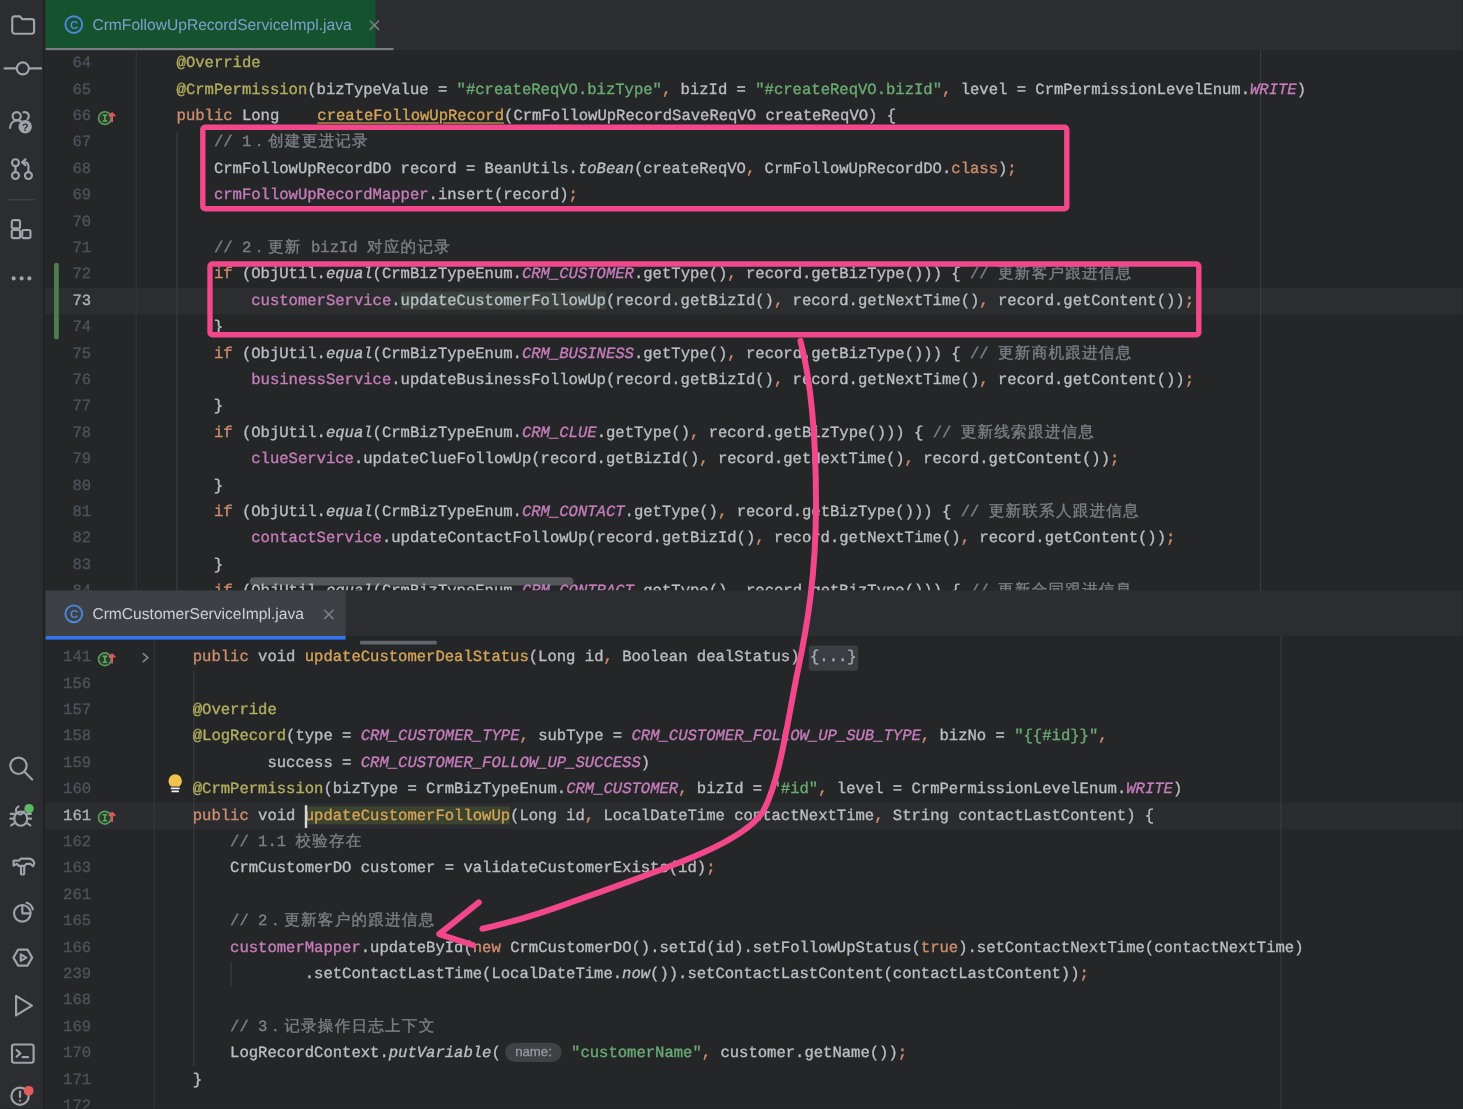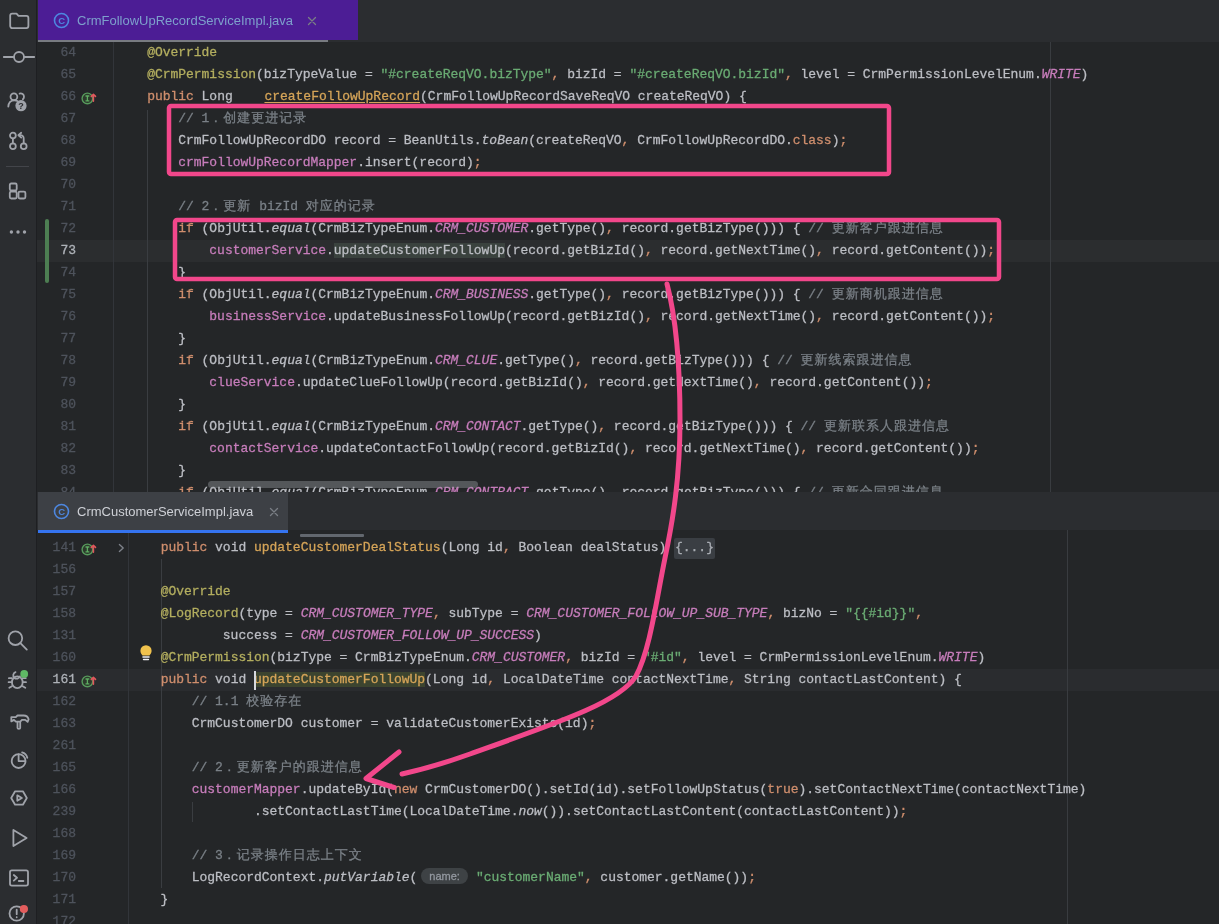--- a/index.html
+++ b/index.html
@@ -5,21 +5,21 @@
 html,body { width:1219px; height:924px; overflow:hidden; background:#242628;
   font-family:"Liberation Sans", sans-serif; }
 .abs { position:absolute; }
 #root { position:relative; width:1219px; height:924px; }
 
 #sidebar { position:absolute; left:0; top:0; width:37px; height:924px; background:#2b2d30; border-right:1px solid #1e1f22; }
 #sep1 { position:absolute; left:5.5px; top:165.5px; width:23px; height:1px; background:#43454a; }
 .si { position:absolute; }
 .gi { position:absolute; }
 #tabbar1 { position:absolute; left:37px; top:0; width:1182px; height:42px; background:#2b2d30; }
-#tab1 { position:absolute; left:1px; top:0; width:320px; height:40px; background:#4c1d95; }
+#tab1 { position:absolute; left:1px; top:0; width:275px; height:40px; background:#14532d; }
 #tab1u { position:absolute; left:1px; top:40px; width:290px; height:2px; background:#787b81; }
 #tab1 .tt { position:absolute; left:39px; top:13px; font-size:13px; color:#7da0cc; }
 #tabbar2 { position:absolute; left:37px; top:492px; width:1182px; height:38px; background:#2b2d30; }
 #tab2 { position:absolute; left:1px; top:0; width:250px; height:38px; background:#3d4045;padding-left:32px; }
 #tab2u { position:absolute; left:38px; top:530px; width:250px; height:3px; background:#3574f0; z-index:6; }
 #tab2 .tt { position:absolute; left:39px; top:12px; font-size:13px; color:#ced0d6; }
 
 .ed { position:absolute; left:37px; width:1182px; background:#242628; overflow:hidden; }
 #ed1 { top:42px; height:450px; }
 #ed2 { top:530px; height:394px; }
@@ -91,21 +91,21 @@
 
   <div id="tab2u"></div>
 
   <div id="ed2" class="ed">
     <div class="rowhl" style="top:139px;background:#2a2c2f"></div>
     <div class="guide" style="left:91px;top:0;height:394px;background:#32353a"></div>
     <div style="position:absolute;left:263px;top:4px;width:64px;height:3px;background:#62676e;border-radius:1px"></div>
     <div class="guide" style="left:123.5px;top:29px;height:329px"></div>
     <div class="guide" style="left:155px;top:272px;height:20px"></div>
     <div class="mguide" style="left:1029.5px;top:0;height:394px"></div>
-    <pre class="nums" style="left:3px;top:-15px"><div>&nbsp;</div><div>141</div><div>156</div><div>157</div><div>158</div><div>131</div><div>160</div><div><span class="cur">161</span></div><div>162</div><div>163</div><div>261</div><div>165</div><div>166</div><div>239</div><div>168</div><div>169</div><div>170</div><div>171</div><div>172</div></pre>
+    <pre class="nums" style="left:3px;top:-15px"><div>&nbsp;</div><div>141</div><div>156</div><div>157</div><div>158</div><div>159</div><div>160</div><div><span class="cur">161</span></div><div>162</div><div>163</div><div>261</div><div>165</div><div>166</div><div>239</div><div>168</div><div>169</div><div>170</div><div>171</div><div>172</div></pre>
     <pre style="left:92.5px;top:-15px"><div>&nbsp;</div><div>    <i class="k">public</i><i class="w"> void </i><i class="m">updateCustomerDealStatus</i><i class="w">(Long id</i><i class="k">,</i><i class="w"> Boolean dealStatus) </i><b class="fold">{...}</b></div><div>&nbsp;</div><div>    <i class="a">@Override</i></div><div>    <i class="a">@LogRecord</i><i class="w">(type = </i><i class="ci">CRM_CUSTOMER_TYPE</i><i class="k">,</i><i class="w"> subType = </i><i class="ci">CRM_CUSTOMER_FOLLOW_UP_SUB_TYPE</i><i class="k">,</i><i class="w"> bizNo = </i><i class="s">"{{#id}}"</i><i class="k">,</i></div><div>            <i class="w">success = </i><i class="ci">CRM_CUSTOMER_FOLLOW_UP_SUCCESS</i><i class="w">)</i></div><div>    <i class="a">@CrmPermission</i><i class="w">(bizType = CrmBizTypeEnum.</i><i class="ci">CRM_CUSTOMER</i><i class="k">,</i><i class="w"> bizId = </i><i class="s">"#id"</i><i class="k">,</i><i class="w"> level = CrmPermissionLevelEnum.</i><i class="ci">WRITE</i><i class="w">)</i></div><div>    <i class="k">public</i><i class="w"> void </i><b class="h2"><i class="m">updateCustomerFollowUp</i></b><i class="w">(Long id</i><i class="k">,</i><i class="w"> LocalDateTime contactNextTime</i><i class="k">,</i><i class="w"> String contactLastContent) {</i></div><div>        <i class="c">// 1.1 <b class="j">校验存在</b></i></div><div>        <i class="w">CrmCustomerDO customer = validateCustomerExists(id)</i><i class="k">;</i></div><div>&nbsp;</div><div>        <i class="c">// 2<b class="j">．更新客户的跟进信息</b></i></div><div>        <i class="f">customerMapper</i><i class="w">.updateById(</i><i class="k">new</i><i class="w"> CrmCustomerDO().setId(id).setFollowUpStatus(</i><i class="k">true</i><i class="w">).setContactNextTime(contactNextTime)</i></div><div>                <i class="w">.setContactLastTime(LocalDateTime.</i><i class="mi">now</i><i class="w">()).setContactLastContent(contactLastContent))</i><i class="k">;</i></div><div>&nbsp;</div><div>        <i class="c">// 3<b class="j">．记录操作日志上下文</b></i></div><div>        <i class="w">LogRecordContext.</i><i class="mi">putVariable</i><i class="w">(</i><b class="hint">name:</b><i class="s">"customerName"</i><i class="k">,</i><i class="w"> customer.getName())</i><i class="k">;</i></div><div>    }</div></pre>
     <div id="caret" style="left:216.5px;top:141px"></div>
   </div>
 
   <svg class="gi" style="left:80px;top:89px" width="18" height="18" viewBox="0 0 18 18">
       <circle cx="7.4" cy="9.4" r="5.3" fill="#2c3a2c" stroke="#579a5c" stroke-width="1.4"></circle>
       <path d="M5.5 7h3.8M5.5 11.9h3.8M7.4 7v4.9" stroke="#5dac61" stroke-width="1.3" fill="none"></path>
       <path d="M13.4 12.3V5.4M11.3 7.4l2.1-2.1 2.1 2.1" stroke="#e0575c" stroke-width="1.6" fill="none" stroke-linecap="round" stroke-linejoin="round"></path>
     </svg>
   <svg class="gi" style="left:80px;top:540px" width="18" height="18" viewBox="0 0 18 18">

